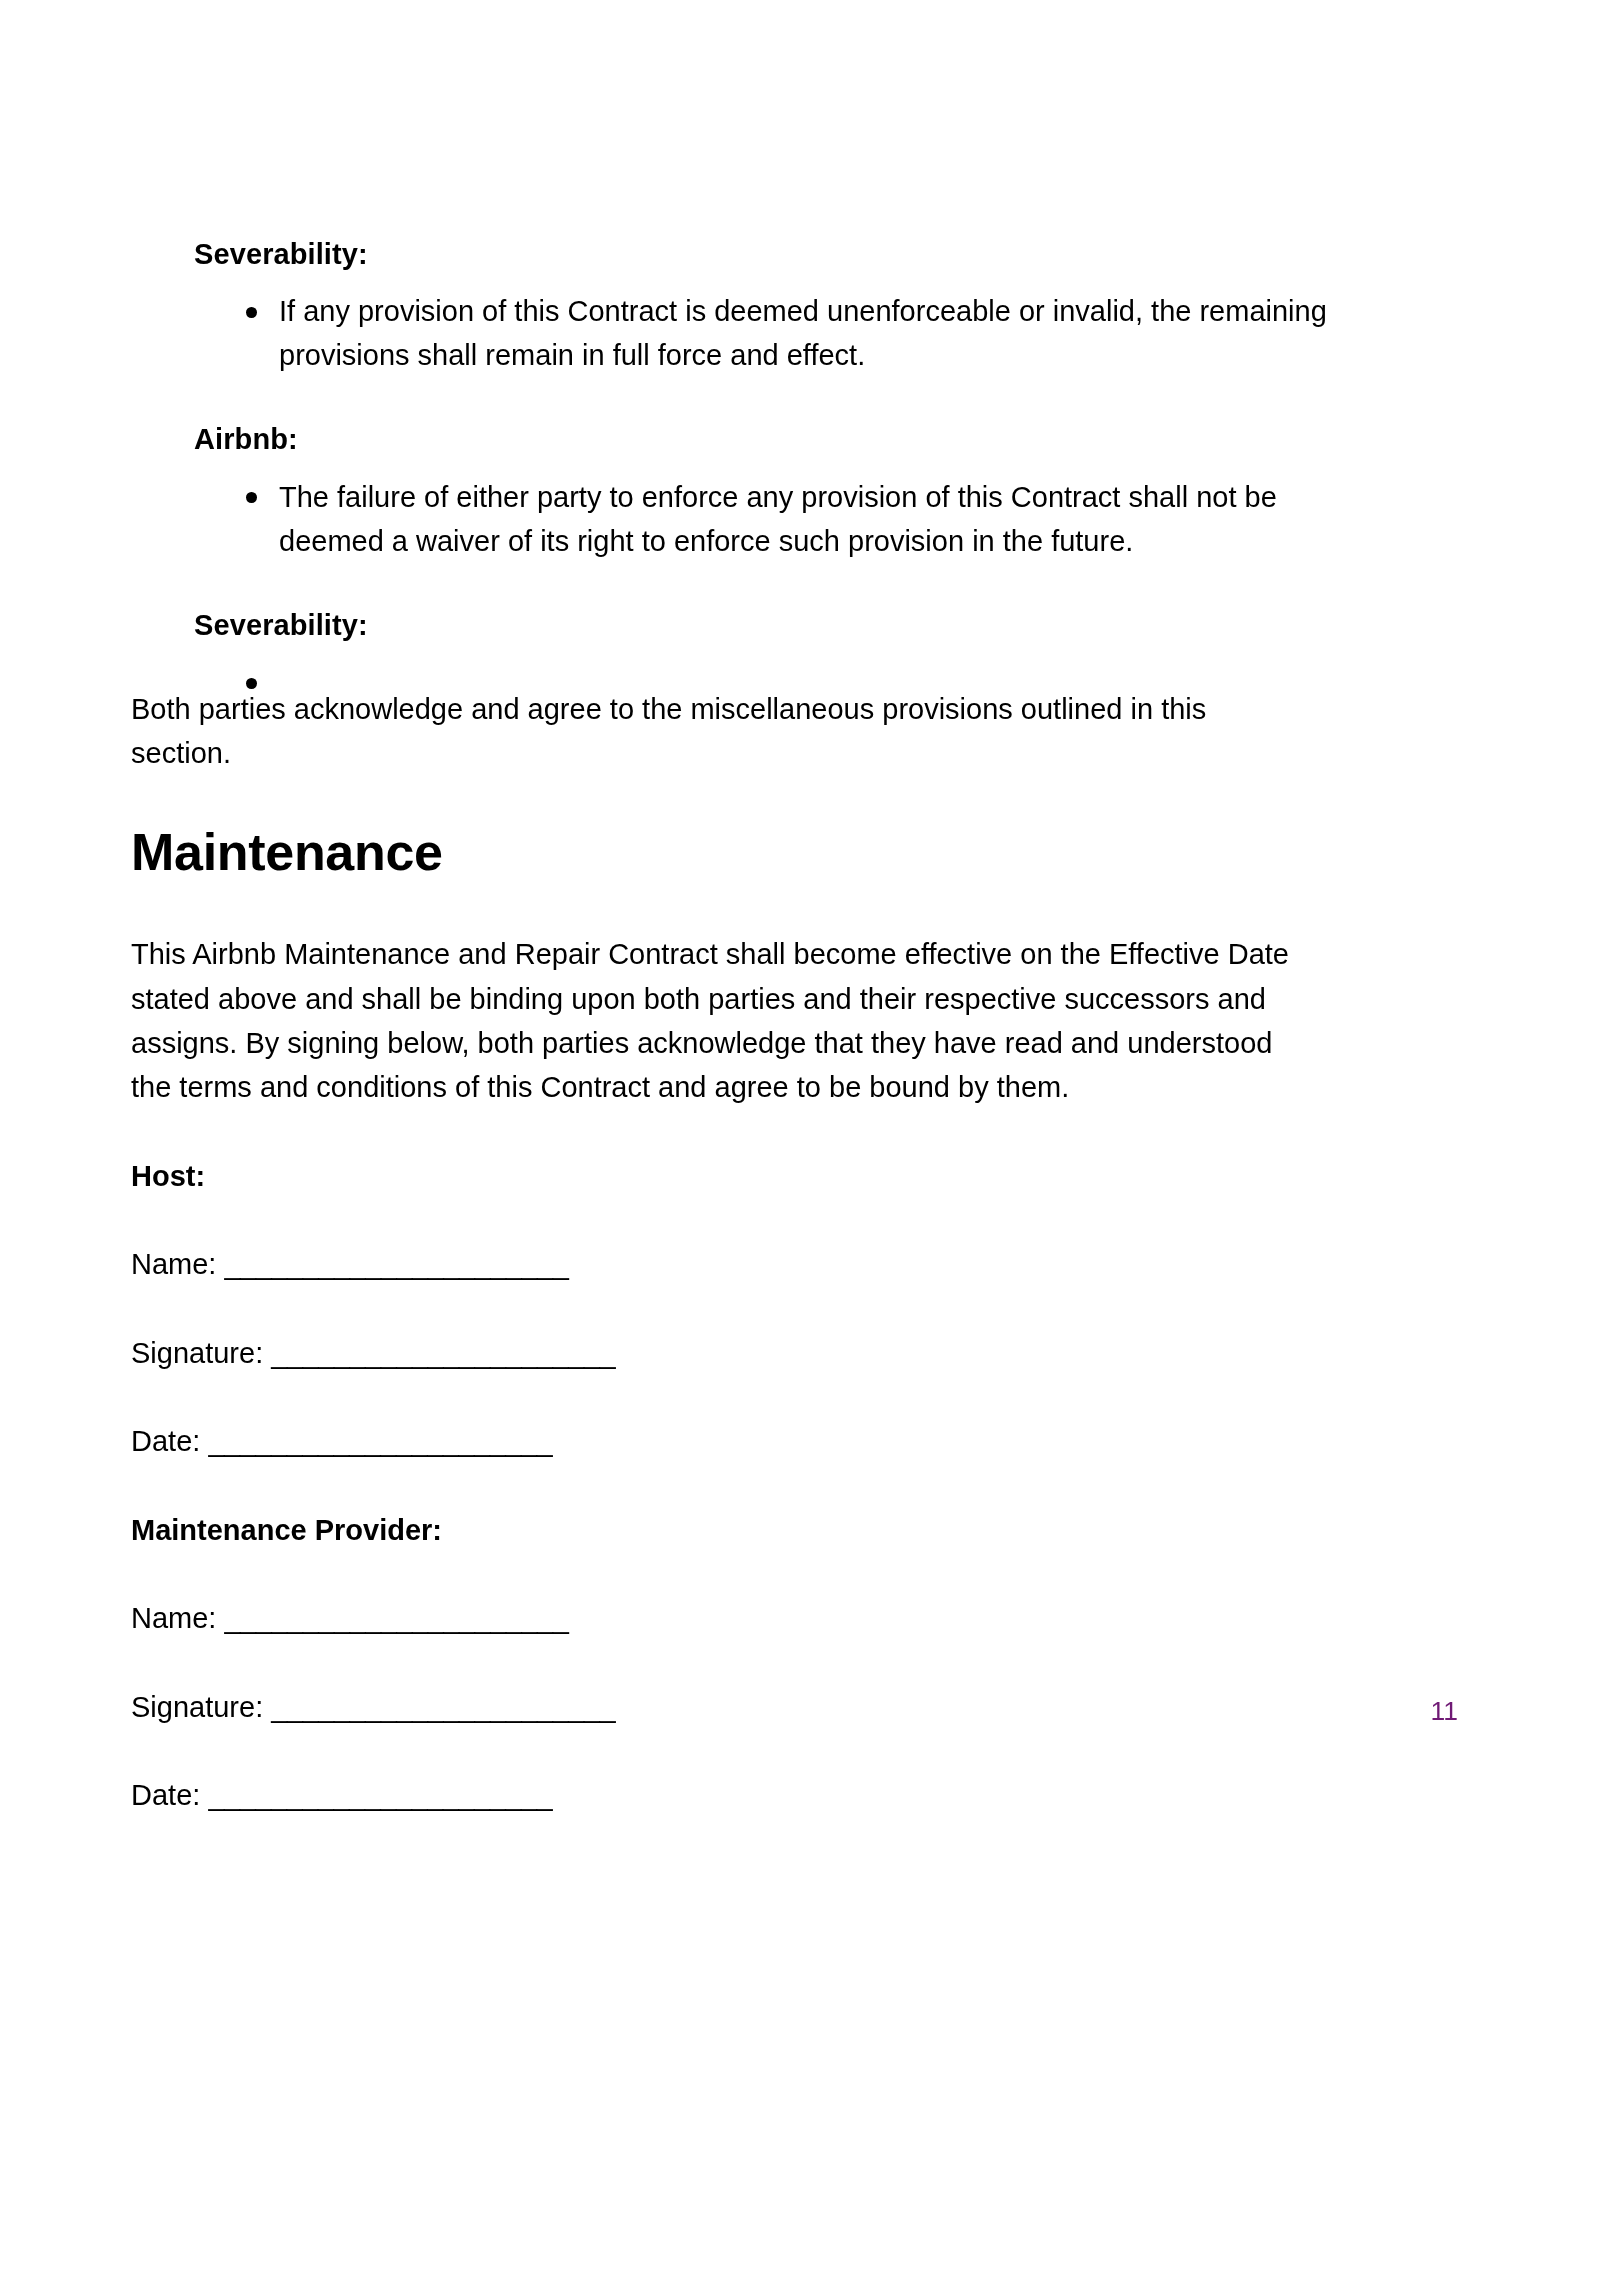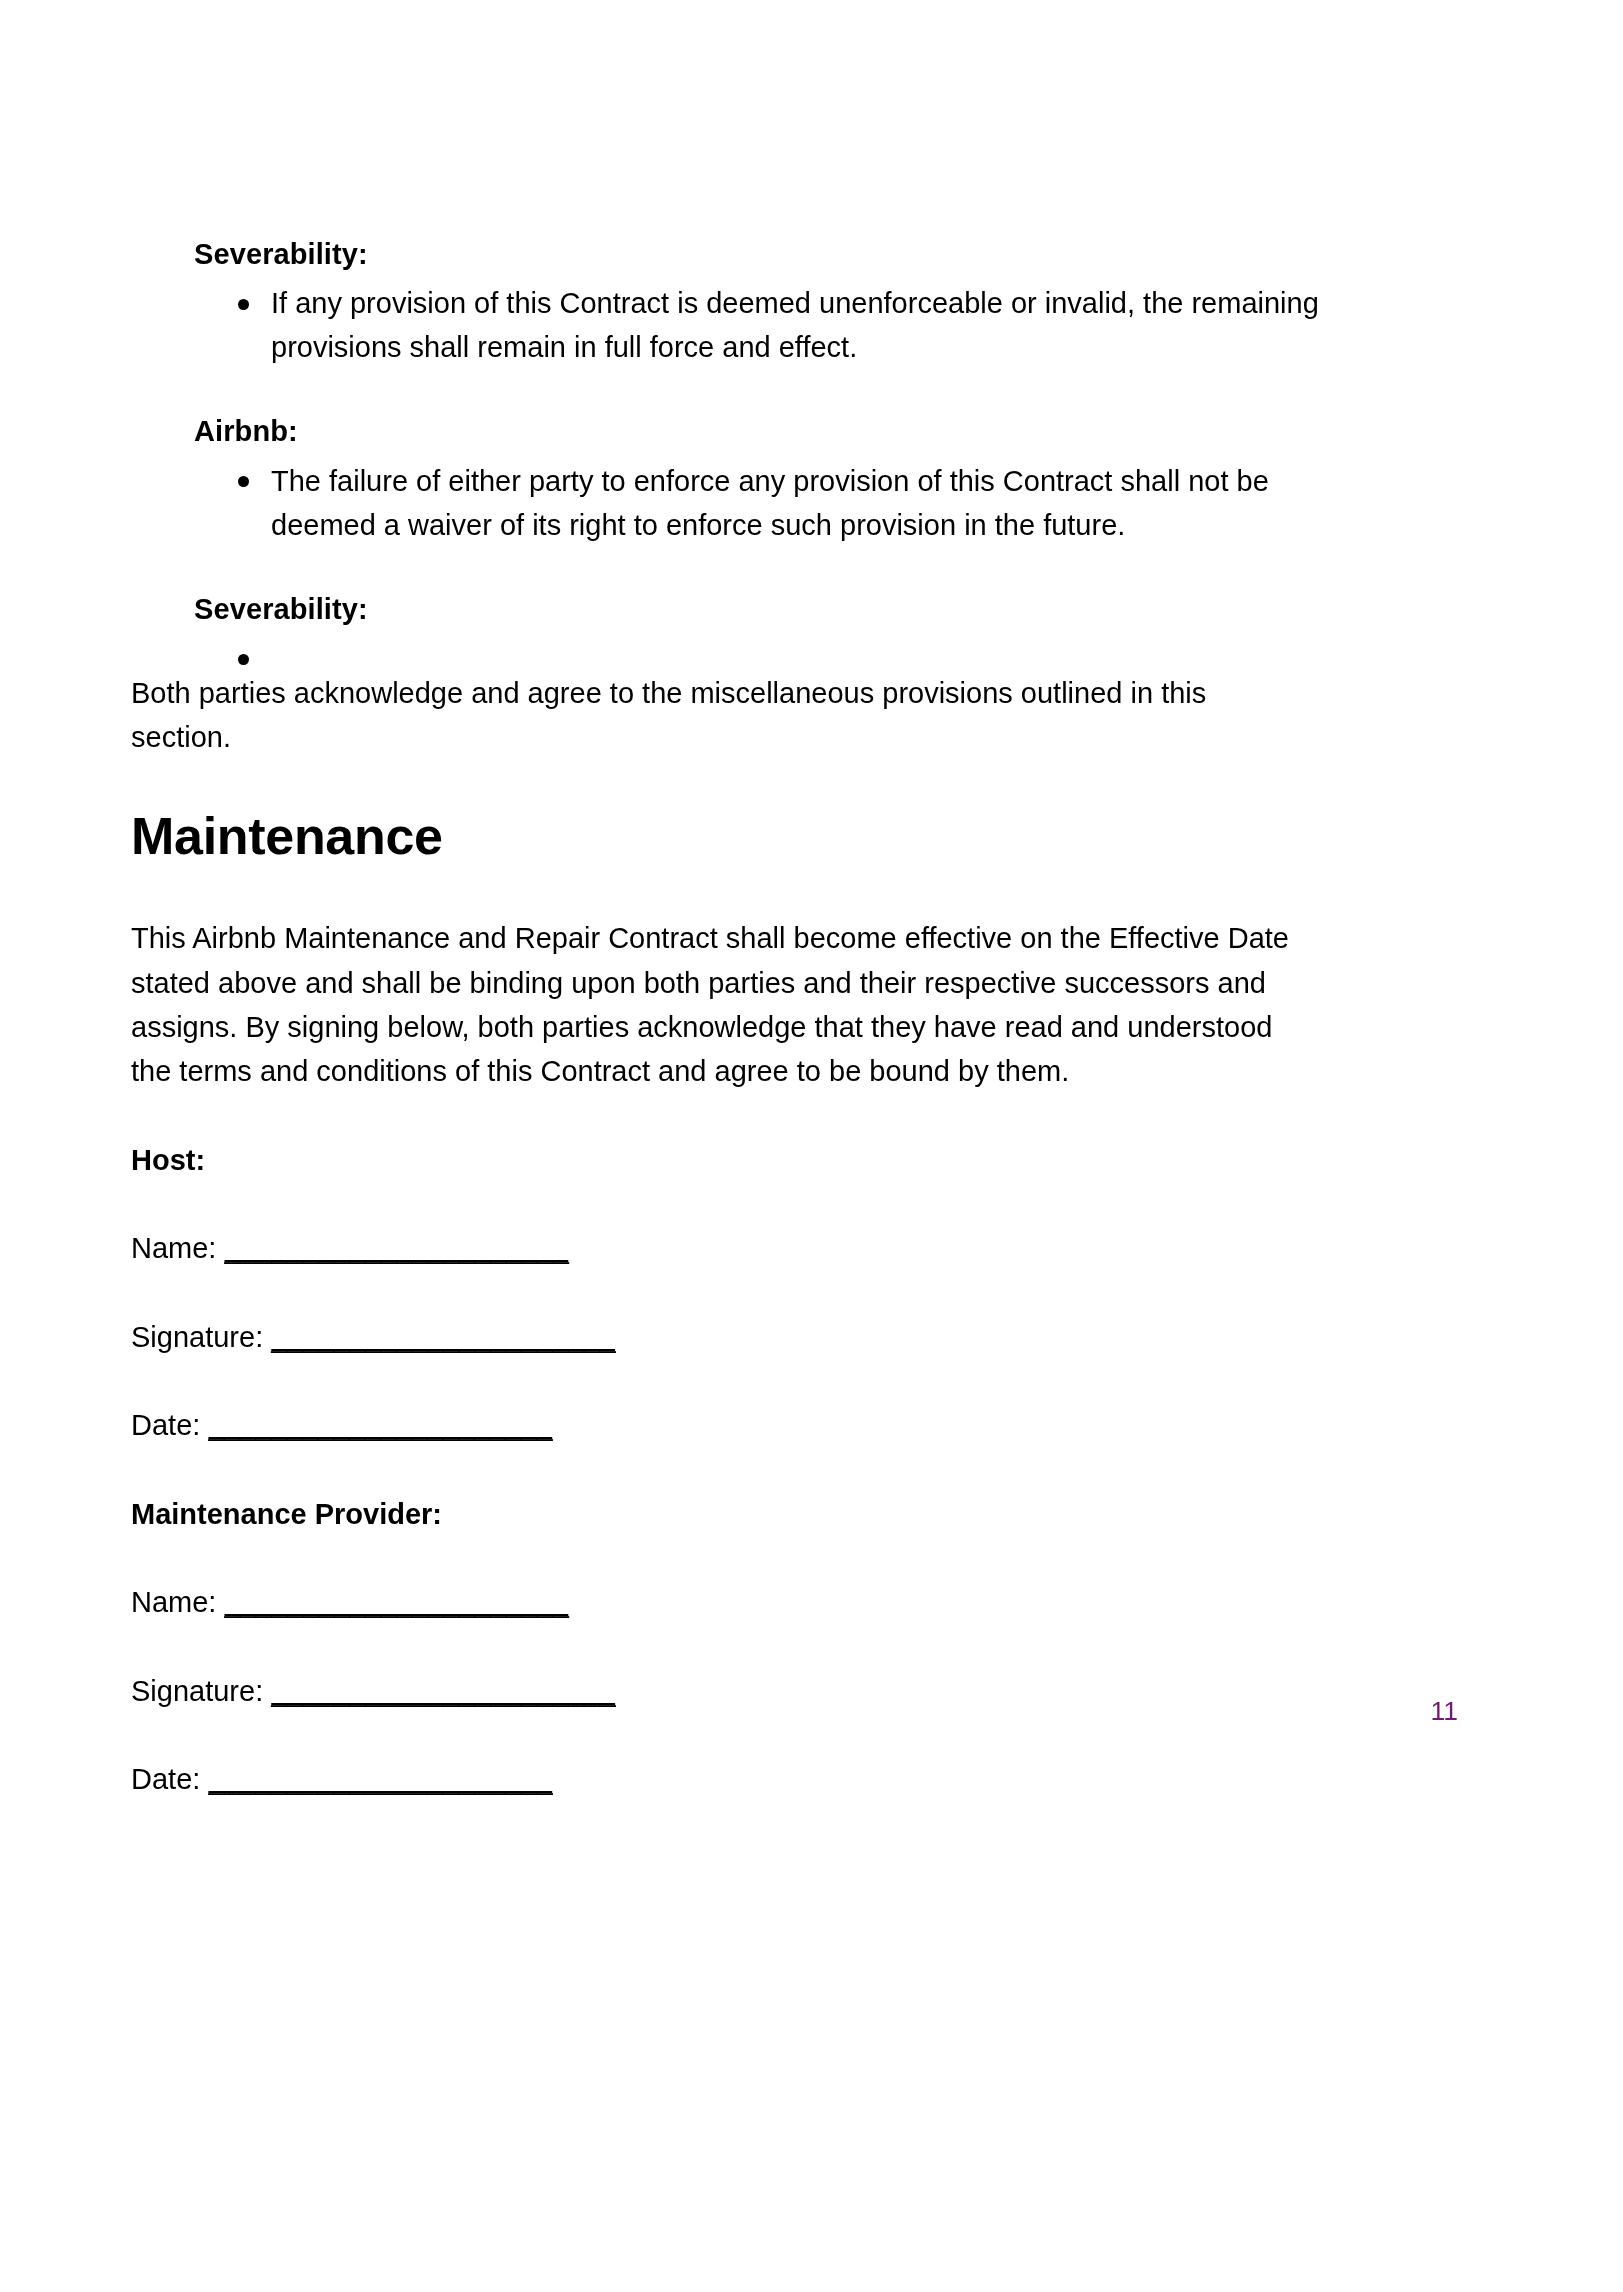--- a/index.html
+++ b/index.html
@@ -36,21 +36,21 @@
   .prov-heading {
     font-size: 29px;
     font-weight: bold;
     line-height: 1.32;
     letter-spacing: 0.1px;
     margin: 0 0 3.9px 0;
   }
 
   .bullet-list {
     list-style: none;
-    margin: 8px;
+    margin: 16px;
     padding: 0;
   }
 
   .bullet-item {
     position: relative;
     padding-left: 69px;
     font-size: 29px;
     line-height: 1.52;
     margin: 0;
     max-width: 1068px;
@@ -100,21 +100,20 @@
   .sig-line {
     font-size: 29px;
     line-height: 1.5;
     margin: 0 0 45px 0;
     white-space: pre;
   }
 
   .sig-label { }
   .sig-rule {
     letter-spacing: -0.5px;
-    text-decoration: underline;
   }
 
   
   .page-number {
     position: absolute;
     right: 165px;
     bottom: 125px;
     font-size: 26.5px;
     line-height: 1;
     color: #701a75;

